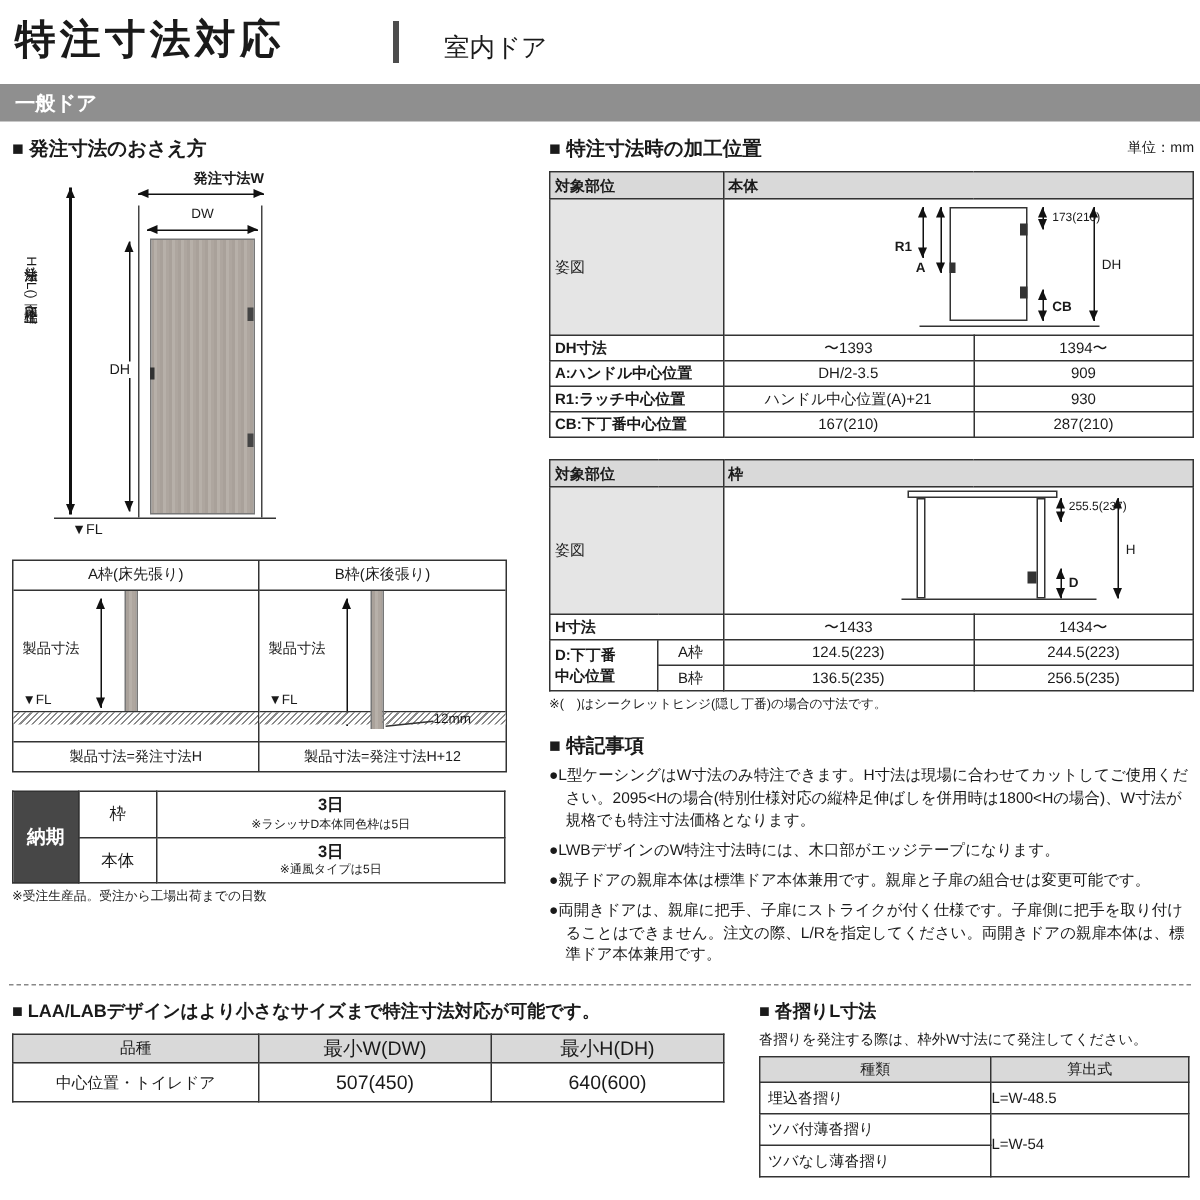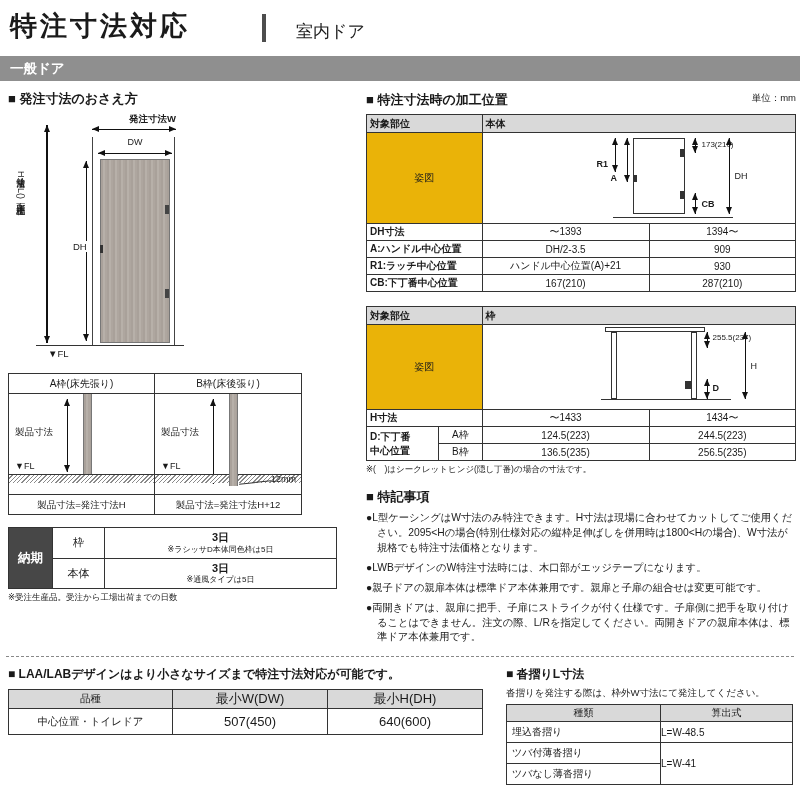--- a/index.html
+++ b/index.html
@@ -26,21 +26,21 @@
   .hline{position:absolute;height:0;border-top:1px solid #333}
   
   .door-diagram{position:relative;height:250px;margin-top:5px}
   .lbl{position:absolute;white-space:nowrap}
   .wood{background:repeating-linear-gradient(90deg,#a9a19a 0 2px,#b7b0a9 2px 4px,#aea69f 4px 6px)}
   .door-panel{position:absolute;left:92px;top:46px;width:70px;height:184px;border:1px solid #777}
   .door-handle{position:absolute;left:92px;top:132px;width:3px;height:8px;background:#333}
   .door-hinge{position:absolute;left:157px;width:4px;height:9px;background:#444}
   .vtext{position:absolute;left:6px;top:58px;height:176px;writing-mode:vertical-rl;font-size:9px;line-height:1.3}
   
-  .compare{width:294px;border:1px solid #333;margin-top:10px}
+  .compare{width:330px;border:1px solid #333;margin-top:10px}
   .cmp-row{display:flex}
   .cmp-cell{width:50%;position:relative}
   .cmp-cell:first-child{border-right:1px solid #333}
   .cmp-head .cmp-cell{height:20px;line-height:20px;text-align:center;font-size:10px;border-bottom:1px solid #333}
   .cmp-fig{height:100px}
   .cmp-foot .cmp-cell{height:20px;line-height:20px;text-align:center;font-size:9.5px;border-top:1px solid #333}
   .plab{position:absolute;left:6px;top:32px;font-size:9.5px}
   .strip{position:absolute;left:74px;top:0;width:9px;border-left:1px solid #777;border-right:1px solid #777;z-index:2}
   .floor{position:absolute;left:0;top:80px;width:100%;border-top:1.2px solid #333}
   .hatch{position:absolute;left:0;top:81px;width:100%;height:8px;background:repeating-linear-gradient(135deg,#fff 0 2px,#8a8a8a 2px 3px);z-index:1}
@@ -58,21 +58,21 @@
   .dv-foot{font-size:8.5px;margin-top:3px}
   
   .title-row{position:relative;height:18px}
   .title-row .sec-title{display:inline}
   .unit{position:absolute;right:0;top:2px;font-size:9.5px}
   .spec{border-collapse:collapse;width:430px;margin-top:6px}
   .spec td{border:1px solid #333;font-size:10px;padding:1px 3px}
   .spec .hd{background:#d9d9d9;text-align:left;font-weight:bold;height:18px}
   .spec .lab{font-weight:bold}
   .spec .val{text-align:center}
-  .spec .figlab{text-align:center;background:#eab308}
+  .spec .figlab{text-align:left;background:#e5e5e5}
   .spec .figcell{padding:0}
   .c-lab{width:112px}.c-sub{width:42px}.c-lab2{width:70px}.c-v1{width:162px}.c-v2{width:142px}
   .fig{position:relative;font-size:9px}
   .fig-body{height:90px}
   .fig-frame{height:84px}
   .fig .sm{font-size:8px}
   .box{position:absolute;border:1.2px solid #333;background:#fff}
   .mark{position:absolute;background:#333}
   .tbl-foot{font-size:8.5px;margin-top:3px}
   
@@ -317,20 +317,20 @@
         <tr>
       <th>種類</th>
       <th>算出式</th>
     </tr>
     <tr>
       <td class="k-type">埋込沓摺り</td>
       <td class="k-formula">L=W-48.5</td>
     </tr>
     <tr>
       <td class="k-type">ツバ付薄沓摺り</td>
-      <td class="k-formula" rowspan="2">L=W-41</td>
+      <td class="k-formula" rowspan="2">L=W-54</td>
     </tr>
     <tr>
       <td class="k-type">ツバなし薄沓摺り</td>
     </tr>
   </tbody>
     </table>
 </div>
 
 </body></html>

